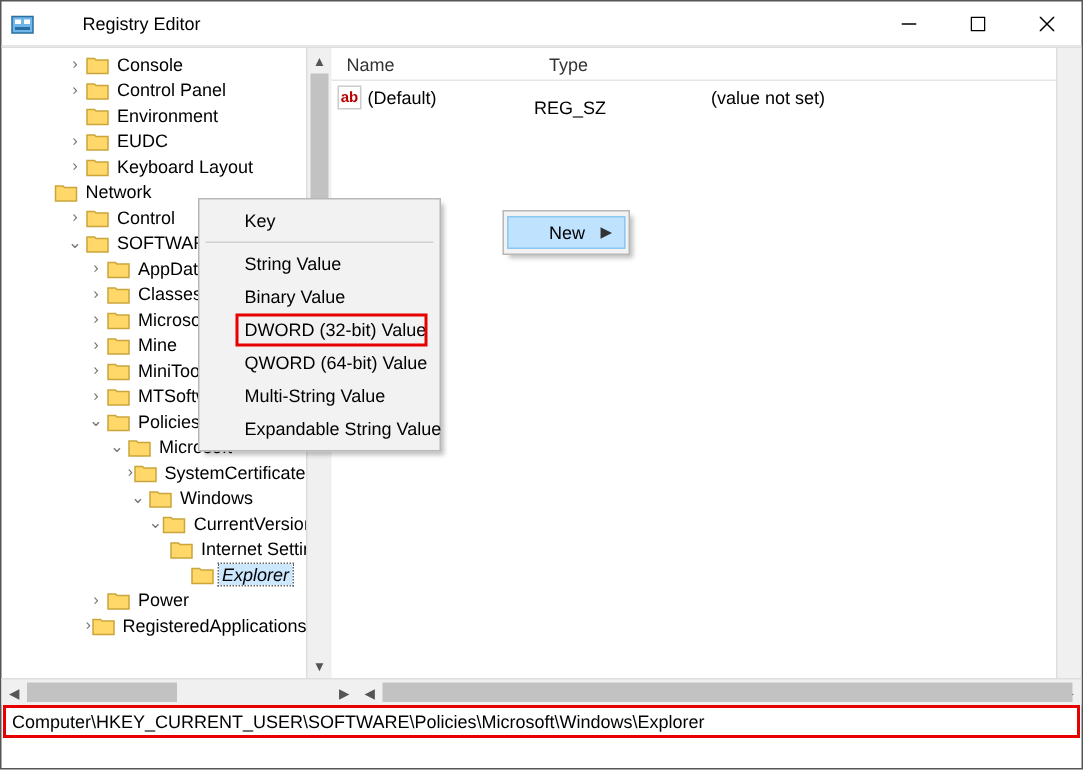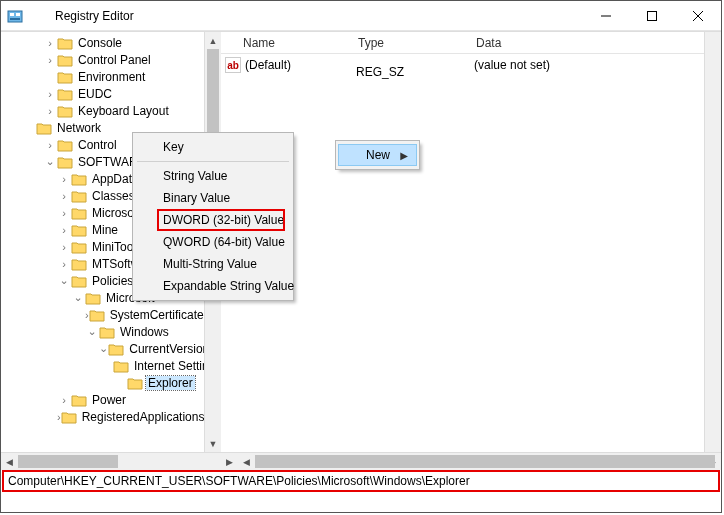--- a/index.html
+++ b/index.html
@@ -20,35 +20,35 @@
 
 
 .client { display: flex; height: calc(100% - 30px - 20px - 22px - 18px); border-top: 1px solid #ddd; }
 
 
 .tree-area { width: 220px; display:flex; border-right: none; position: relative; }
 .tree { flex:1; overflow: hidden; padding: 2px 0 0 0; }
 .tree-row { display: flex; align-items: center; height: 17px; white-space: nowrap; }
 .tw { width: 14px; text-align: center; color: #777; font-size: 11px; user-select: none; }
 .fold { width: 16px; height: 14px; margin-right: 3px; }
-.tree-row.sel .lbl { background: #cce8ff; outline: 1px dotted #666; padding: 0 2px; }
+.tree-row.sel .lbl { background: #cce8ff; outline: 1px dotted #666; padding: 0 2px; font-style: italic; }
 .lbl { padding: 0 2px; }
 
 
 .vscroll { width: 17px; background: #f0f0f0; border-left: 1px solid #ddd; position: relative; }
 .vscroll .arrow { height: 17px; display:flex; align-items:center; justify-content:center; color:#555; font-size:9px;}
 .vscroll .thumb { position:absolute; left:2px; right:2px; top:17px; height:110px; background:#c2c2c2; }
 
 
 .list-area { flex:1; position: relative; display:flex; }
 .list { flex:1; }
 .cols { display:flex; height: 22px; align-items:center; border-bottom: 1px solid #e5e5e5; padding-left: 4px;}
 .col { padding: 0 6px; color:#333; }
-.col.name { width: 115px; margin-left: 12px; }
-.col.type { width: 118px; }
+.col.name { width: 115px; }
+.col.type { width: 118px; margin-left: 20px; }
 .col.data { flex:1; }
 .rows { padding: 2px 0 0 4px; }
 .lrow { display:flex; height: 18px; align-items:center; }
 .vicon { width:16px; height:16px; margin-right: 4px; font-size:10px; color:#b00; font-weight:bold; display:flex; align-items:center; justify-content:center; border:1px solid #ccc; background:#fff;}
 .cell.name { width: 111px; }
 .cell.type { width: 118px; margin-top: 14px; }
 .cell.data { flex:1; }
 .list-vscroll { width: 17px; background:#f0f0f0; border-left:1px solid #ddd; }
 
 
@@ -330,21 +330,20 @@
         <div class="thumb"></div>
         <div class="arrow" style="position:absolute;bottom:0;left:0;right:0;">▼</div>
       </div>
     </div>
 
     <div class="list-area">
       <div class="list">
         <div class="cols">
           <div class="col name">Name</div>
           <div class="col type">Type</div>
-          <div class="col data">Data</div>
         </div>
         <div class="rows">
           <div class="lrow">
             <span class="vicon">ab</span>
             <span class="cell name">(Default)</span>
             <span class="cell type">REG_SZ</span>
             <span class="cell data">(value not set)</span>
           </div>
         </div>
       </div>

